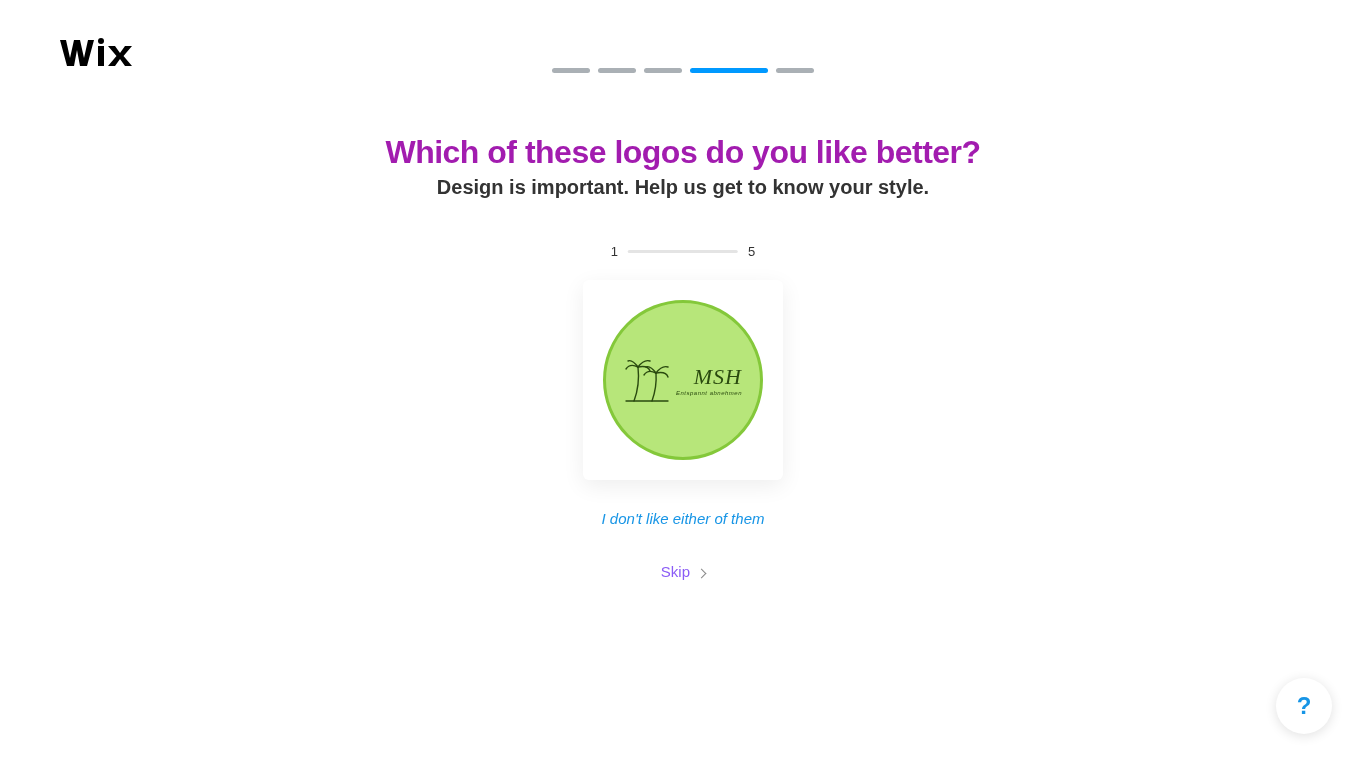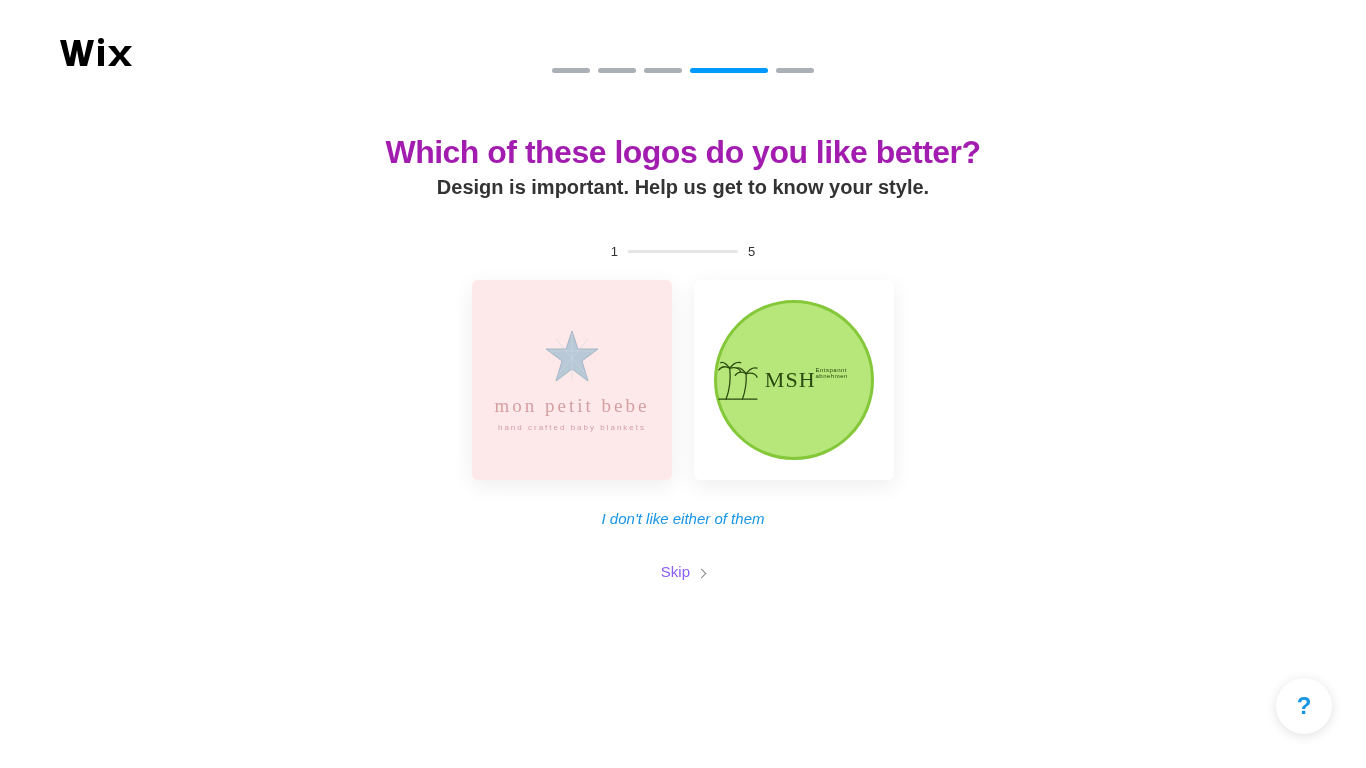--- a/index.html
+++ b/index.html
@@ -115,21 +115,21 @@
     width:160px; height:160px;
     border-radius:50%;
     background:#b7e67a;
     border:3px solid #84c83a;
     display:flex;
     align-items:center;
     justify-content:center;
     gap:4px;
   }
   .card-b-inner .txt {
-    display:flex; flex-direction:row; align-items:flex-start;
+    display:flex; flex-direction:column; align-items:flex-end;font-style:italic;
   }
   .card-b-inner .brand2 {
     font-family: Georgia, "Times New Roman", serif;
     color:#2a4a0f;
     font-size:22px;
     letter-spacing:1px;
   }
   .card-b-inner .tag2 {
     color:#2a4a0f; font-size:6px; letter-spacing:0.5px;
   }
@@ -200,33 +200,20 @@
 <div class="subtitle">Design is important. Help us get to know your style.</div>
 
 <div class="minmax-row">
   <span>1</span>
   <div class="bar"></div>
   <span>5</span>
 </div>
 
 <div class="cards">
 
-  <div class="card">
-    <div class="card-a-inner">
-      <svg width="56" height="54" viewBox="0 0 56 54">
-        <polygon points="28,2 34,20 54,20 38,32 44,52 28,40 12,52 18,32 2,20 22,20" fill="#b9c8d6" stroke="#a6b7c8" stroke-width="1"></polygon>
-        <line x1="28" y1="4" x2="28" y2="50" stroke="#cdd8e3" stroke-width="0.6"></line>
-        <line x1="6" y1="22" x2="50" y2="22" stroke="#cdd8e3" stroke-width="0.6"></line>
-        <line x1="12" y1="48" x2="44" y2="10" stroke="#cdd8e3" stroke-width="0.6"></line>
-        <line x1="44" y1="48" x2="12" y2="10" stroke="#cdd8e3" stroke-width="0.6"></line>
-      </svg>
-      <div class="brand">mon petit bebe</div>
-      <div class="tag">hand crafted baby blankets</div>
-    </div>
-  </div>
 
   <div class="card">
     <div class="card-b-inner">
       <svg width="46" height="50" viewBox="0 0 46 50" style="margin-right:2px;">
         <g stroke="#2a4a0f" stroke-width="1.4" fill="none" stroke-linecap="round">
           <path d="M14 12 Q16 30 10 46"></path>
           <path d="M14 12 Q6 8 2 14"></path>
           <path d="M14 12 Q8 4 4 6"></path>
           <path d="M14 12 Q20 4 26 6"></path>
           <path d="M14 12 Q24 10 26 16"></path>

